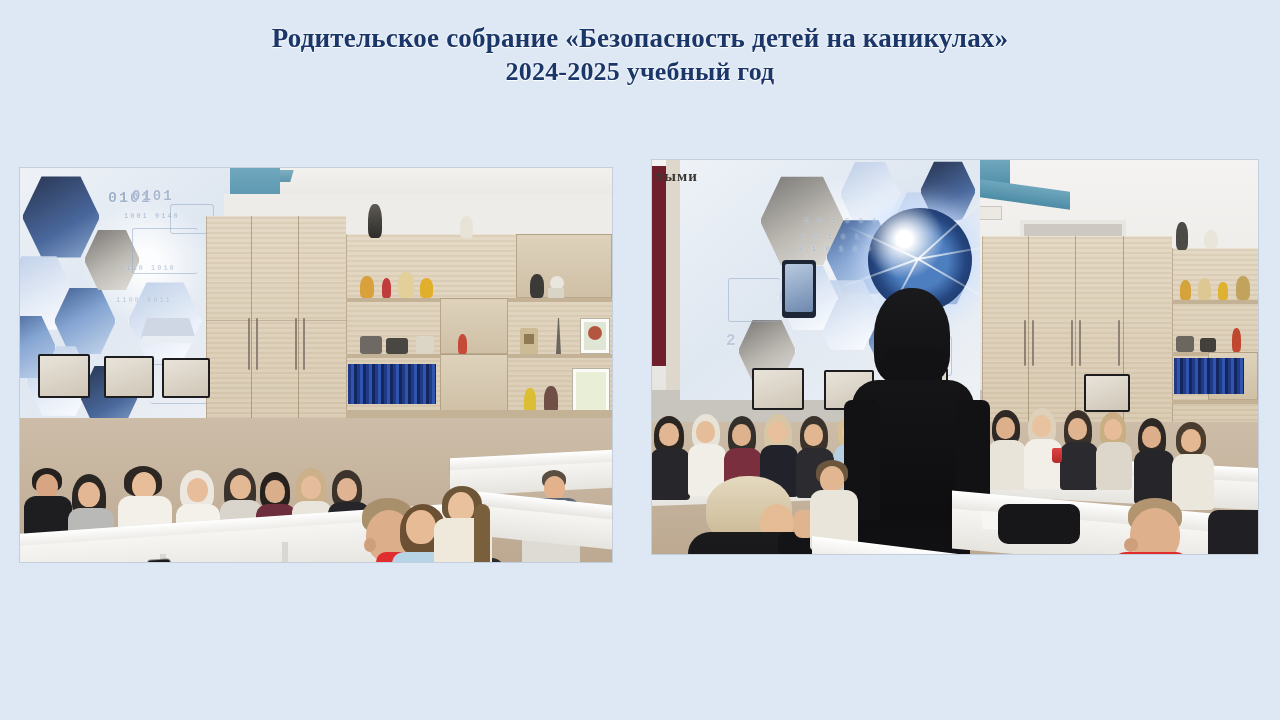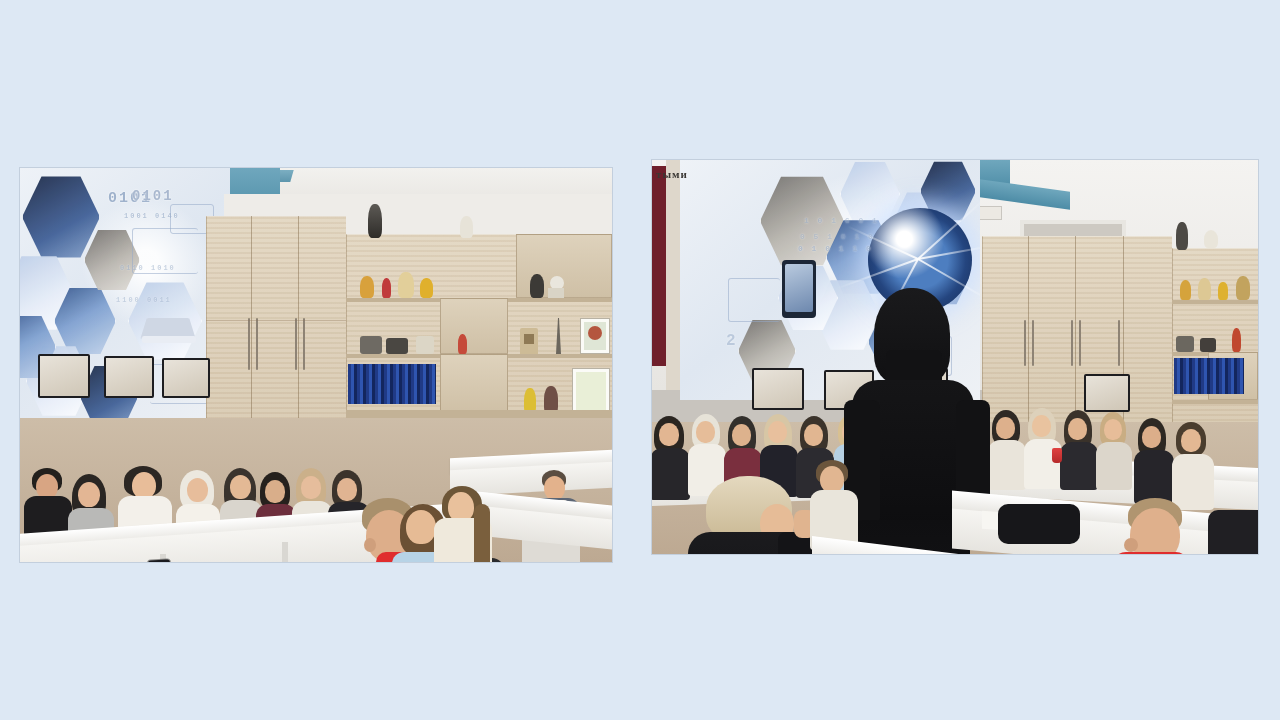--- a/index.html
+++ b/index.html
@@ -144,20 +144,22 @@
   .hair{ position:absolute; border-radius:50% 50% 35% 35%; }
   .torso{ position:absolute; border-radius:12px 12px 4px 4px; }
   .arm{ position:absolute; border-radius:8px; }
   .phone{ position:absolute; background:#1b1b1f; border-radius:3px; box-shadow:0 0 0 1px rgba(0,0,0,.4);}
   .cup{ position:absolute; background:linear-gradient(180deg,#e04242,#b62a2a); border-radius:2px 2px 4px 4px;}
 </style>
 </head>
 <body style="background: rgb(221, 232, 244);">
 
 <div id="title-block">
+  <div class="title-line l1" style="color: rgb(27, 54, 104);">Родительское собрание «Безопасность детей на каникулах»</div>
+  <div class="title-line l2" style="color: rgb(27, 54, 104);">2024-2025 учебный год</div>
 </div>
 
 <div class="photo" id="photo-left" aria-label="Родители сидят за белыми столами в компьютерном классе, мужчина в красной жилетке на переднем плане смотрит в телефон">
   <div class="scene">
 
     <div class="lay wall" style="left:0;top:0;width:592px;height:250px;"></div>
     <div class="lay ceiling" style="left:140px;top:0;width:452px;height:34px;"></div>
     <div class="lay blueband" style="left:168px;top:2px;width:104px;height:12px;transform:skewX(-16deg);opacity:.9;"></div>
     <div class="lay blueband" style="left:186px;top:0;width:74px;height:52px;border-radius:0 0 4px 4px;"></div>
     <div class="lay" style="left:150px;top:0;width:40px;height:26px;background:#eceae6;"></div>
@@ -398,21 +400,21 @@
       <div class="glowray" style="left:238px;top:98px;width:70px;transform:rotate(118deg);"></div>
 
       <div class="binary" style="left:118px;top:40px;font-size:8px;opacity:.65;margin-top:44px;">0 1 0 1 1 0</div>
       <div class="binary" style="left:124px;top:56px;font-size:8px;opacity:.55;">1 0 1 6 0 1</div>
       <div class="binary" style="left:120px;top:72px;font-size:8px;opacity:.5;">0 5 1 0 1 0</div>
       <div class="binary" style="left:46px;top:172px;font-size:16px;opacity:.55;">2</div>
       <div class="trace" style="left:48px;top:118px;width:52px;height:44px;border-right:none;"></div>
       <div class="trace" style="left:212px;top:176px;width:60px;height:40px;border-left:none;"></div>
     </div>
 
-    <div class="lay" style="left:4px;top:8px;font-family:'Liberation Serif',serif;font-weight:bold;font-size:11px;color:#3a3733;letter-spacing:1px;">тыми</div>
+    <div class="lay" style="left:4px;top:8px;font-family:'Liberation Serif',serif;font-weight:bold;font-size:15px;color:#3a3733;letter-spacing:1px;">тыми</div>
 
     <div class="lay cab" style="left:330px;top:76px;width:190px;height:210px;"></div>
     <div class="cab-door" style="left:330px;top:76px;width:47px;height:210px;"></div>
     <div class="cab-door" style="left:377px;top:76px;width:47px;height:210px;"></div>
     <div class="cab-door" style="left:424px;top:76px;width:48px;height:210px;"></div>
     <div class="handle" style="left:372px;top:160px;height:46px;"></div>
     <div class="handle" style="left:380px;top:160px;height:46px;"></div>
     <div class="handle" style="left:419px;top:160px;height:46px;"></div>
     <div class="handle" style="left:427px;top:160px;height:46px;"></div>
     <div class="handle" style="left:466px;top:160px;height:46px;"></div>

